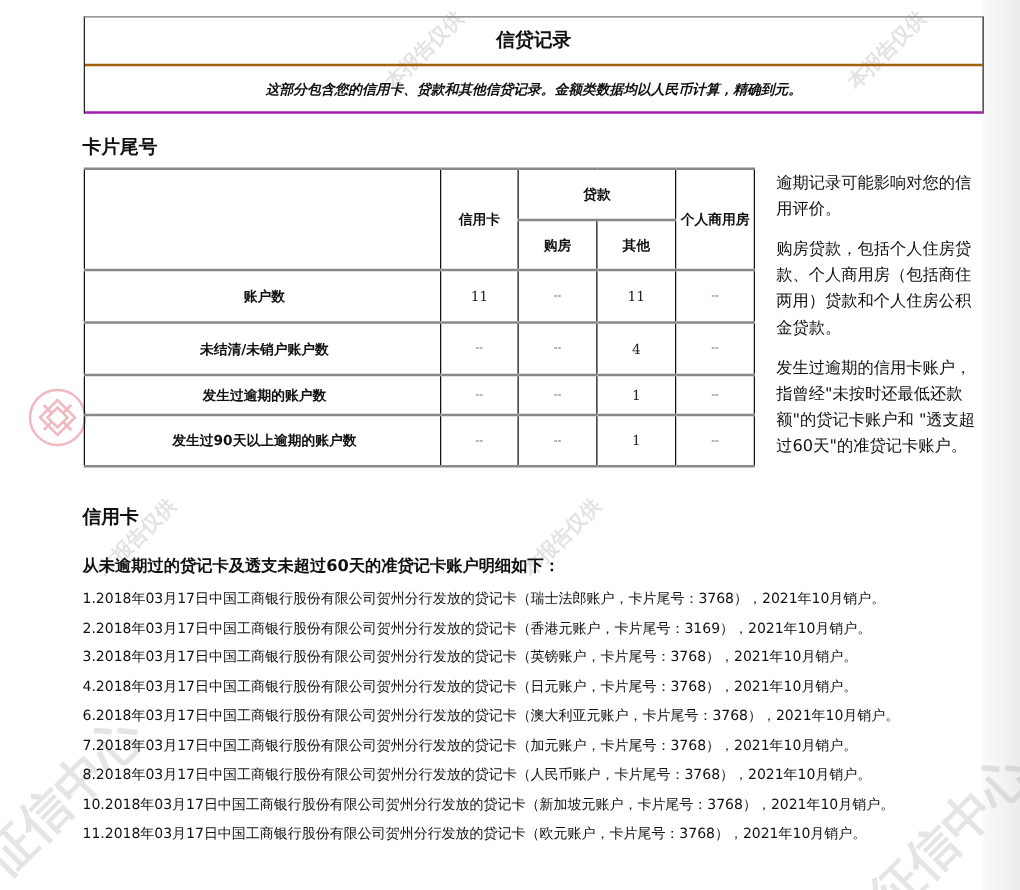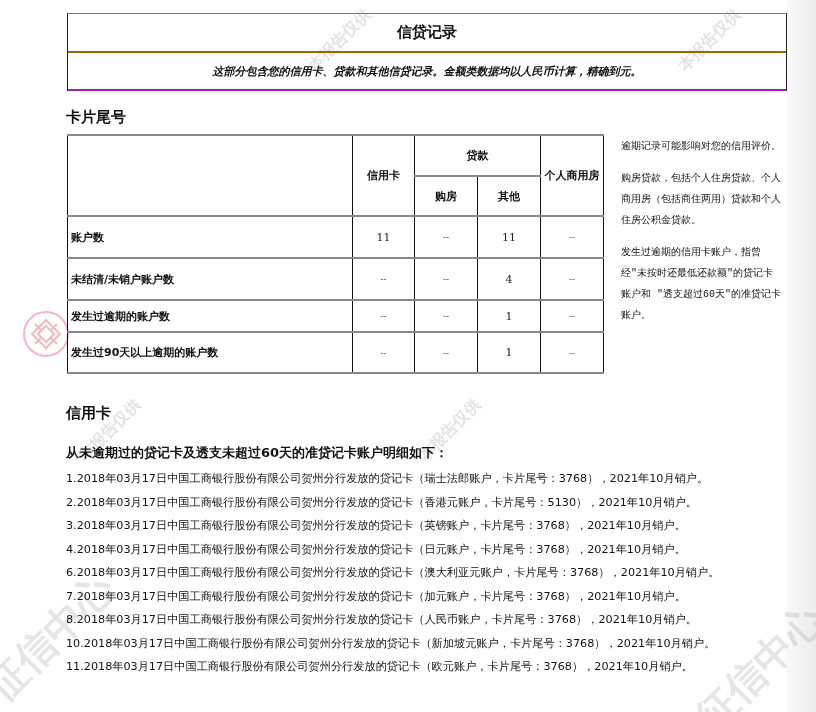--- a/index.html
+++ b/index.html
@@ -29,27 +29,27 @@
   }
   table.summary {
     position: absolute; left: 67px; top: 134px; border-collapse: collapse;
     font-size: 11px;
   }
   table.summary td {
     border-left: 1.5px solid #111; border-right: 1.5px solid #111;
     border-top: 2px solid #888; border-bottom: 2px solid #888;
     text-align: center; padding: 0;
   }
-  table.summary td.rowlabel { text-align: left; padding-left: 3px; font-weight: bold; }
+  table.summary td.rowlabel { text-align: center; padding-left: 3px; font-weight: bold; }
   table.summary .hdr { font-weight: bold; }
   table.summary .val { font-family: "DejaVu Serif", "Liberation Serif", serif; font-size: 11px; color:#222; }
   table.summary .dash { color:#555; font-size: 9px; }
   .notes {
     position: absolute; left: 621px; top: 136px; width: 160px;
-    font-size: 10px; line-height: 21px; color: #111; font-family: Liberation Mono, monospace;
+    font-size: 13px; line-height: 21px; color: #111;
   }
   .notes p { margin: 0 0 11px 0; }
   .sub-heading {
     position: absolute; left: 66px; top: 444px; font-size: 13px; font-weight: bold;
   }
   .records {
     position: absolute; left: 66px; top: 467px; font-size: 11.2px; line-height: 23.5px;
     white-space: nowrap; margin: 0; padding: 0; list-style: none;
   }
   .watermark {
@@ -136,21 +136,21 @@
   <p>逾期记录可能影响对您的信用评价。</p>
   <p>购房贷款，包括个人住房贷款、个人商用房（包括商住两用）贷款和个人住房公积金贷款。</p>
   <p>发生过逾期的信用卡账户，指曾经"未按时还最低还款额"的贷记卡账户和 "透支超过60天"的准贷记卡账户。</p>
 </div>
 
 <div class="section-title" style="top:404px;">信用卡</div>
 <div class="sub-heading">从未逾期过的贷记卡及透支未超过60天的准贷记卡账户明细如下：</div>
 
 <ul class="records">
   <li>1.2018年03月17日中国工商银行股份有限公司贺州分行发放的贷记卡（瑞士法郎账户，卡片尾号：3768），2021年10月销户。</li>
-  <li>2.2018年03月17日中国工商银行股份有限公司贺州分行发放的贷记卡（香港元账户，卡片尾号：5130），2021年10月销户。</li>
+  <li>2.2018年03月17日中国工商银行股份有限公司贺州分行发放的贷记卡（香港元账户，卡片尾号：3169），2021年10月销户。</li>
   <li>3.2018年03月17日中国工商银行股份有限公司贺州分行发放的贷记卡（英镑账户，卡片尾号：3768），2021年10月销户。</li>
   <li>4.2018年03月17日中国工商银行股份有限公司贺州分行发放的贷记卡（日元账户，卡片尾号：3768），2021年10月销户。</li>
   <li>6.2018年03月17日中国工商银行股份有限公司贺州分行发放的贷记卡（澳大利亚元账户，卡片尾号：3768），2021年10月销户。</li>
   <li>7.2018年03月17日中国工商银行股份有限公司贺州分行发放的贷记卡（加元账户，卡片尾号：3768），2021年10月销户。</li>
   <li>8.2018年03月17日中国工商银行股份有限公司贺州分行发放的贷记卡（人民币账户，卡片尾号：3768），2021年10月销户。</li>
   <li>10.2018年03月17日中国工商银行股份有限公司贺州分行发放的贷记卡（新加坡元账户，卡片尾号：3768），2021年10月销户。</li>
   <li>11.2018年03月17日中国工商银行股份有限公司贺州分行发放的贷记卡（欧元账户，卡片尾号：3768），2021年10月销户。</li>
 </ul>
 
 </body></html>

